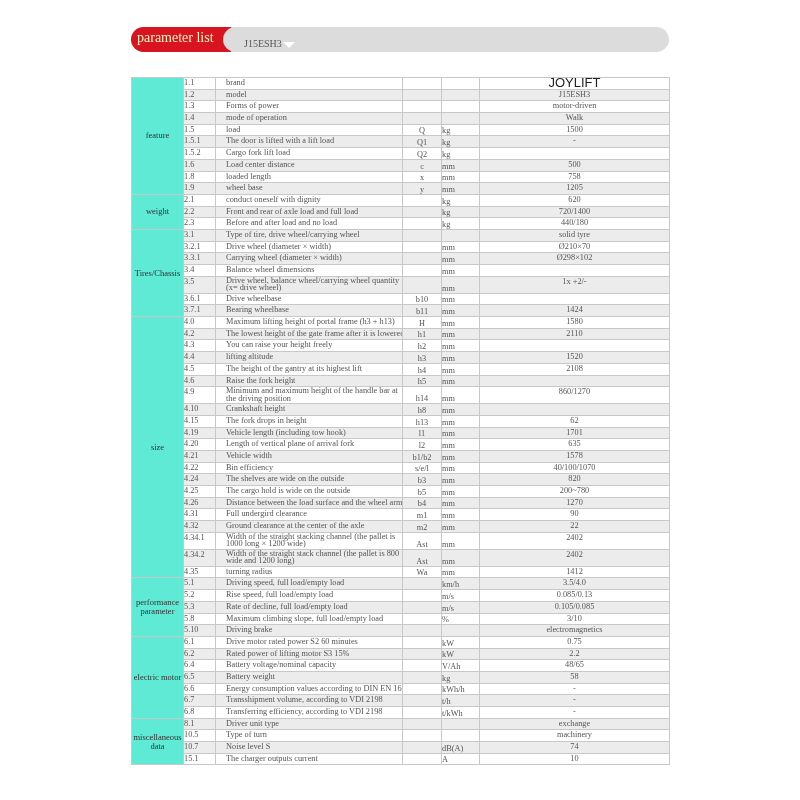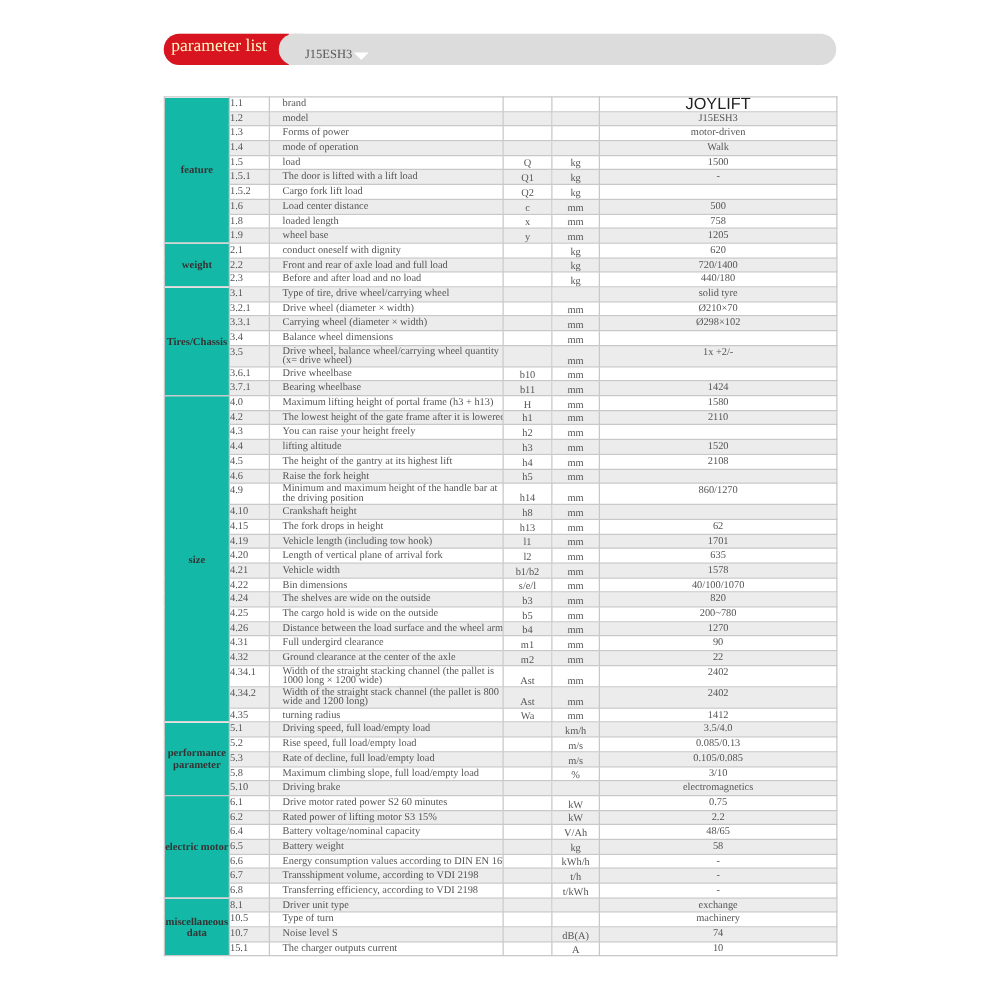--- a/index.html
+++ b/index.html
@@ -14,27 +14,27 @@
             background: #dcdcdc; border-radius: 13px 0 0 13px; }
   .model-select { position: absolute; left: 113px; top: 10px; font-size: 10px; color: #555;
             line-height: 14px; cursor: pointer; display: flex; align-items: center; }
   .caret { display: inline-block; width: 0; height: 0; border-left: 6px solid transparent;
             border-right: 6px solid transparent; border-top: 6px solid #fff; margin-left: 1px; margin-top: 1px; }
   table.spec { position: absolute; left: 131px; top: 77px; width: 538px;
             border-collapse: collapse; table-layout: fixed; font-size: 8.3px; }
   table.spec td { border: 1px solid #c8c8c8; padding: 0; height: 10.7px; line-height: 9px;
             vertical-align: top; overflow: hidden; white-space: nowrap; }
   table.spec tr.alt td.rowcell { background: #ececec; }
-  td.grp { background: #14b8a6; font-weight: bold; color: #333; font-size: 8.5px; vertical-align: middle !important;
+  td.grp { background: #5eead4; font-weight: normal; color: #333; font-size: 8.5px; vertical-align: middle !important;
            text-align: center; white-space: normal !important; line-height: 9px; }
   td.num { text-align: left; }
   td.desc { padding-left: 10px !important; }
   td.desc.wrap { white-space: normal !important; line-height: 7.5px; }
   td.sym { text-align: center; vertical-align: bottom !important; }
-  td.unit { text-align: center; vertical-align: bottom !important; }
+  td.unit { vertical-align: bottom !important; }
   td.val { text-align: center; }
   td.val.brand { font-family: "Liberation Sans", sans-serif; color: #222; font-size: 13px; }
   tr.tall td { height: 16px; }
 </style>
 </head>
 <body>
 
 <div class="header">
   <div class="header-title">parameter list</div>
   <div class="header-curve"></div>
@@ -277,21 +277,21 @@
       </tr>
       <tr class="alt">
         <td class="rowcell num">4.21</td>
         <td class="rowcell desc">Vehicle width</td>
         <td class="rowcell sym">b1/b2</td>
         <td class="rowcell unit">mm</td>
         <td class="rowcell val">1578</td>
       </tr>
       <tr>
         <td class="rowcell num">4.22</td>
-        <td class="rowcell desc">Bin dimensions</td>
+        <td class="rowcell desc">Bin efficiency</td>
         <td class="rowcell sym">s/e/l</td>
         <td class="rowcell unit">mm</td>
         <td class="rowcell val">40/100/1070</td>
       </tr>
       <tr class="alt">
         <td class="rowcell num">4.24</td>
         <td class="rowcell desc">The shelves are wide on the outside</td>
         <td class="rowcell sym">b3</td>
         <td class="rowcell unit">mm</td>
         <td class="rowcell val">820</td>

